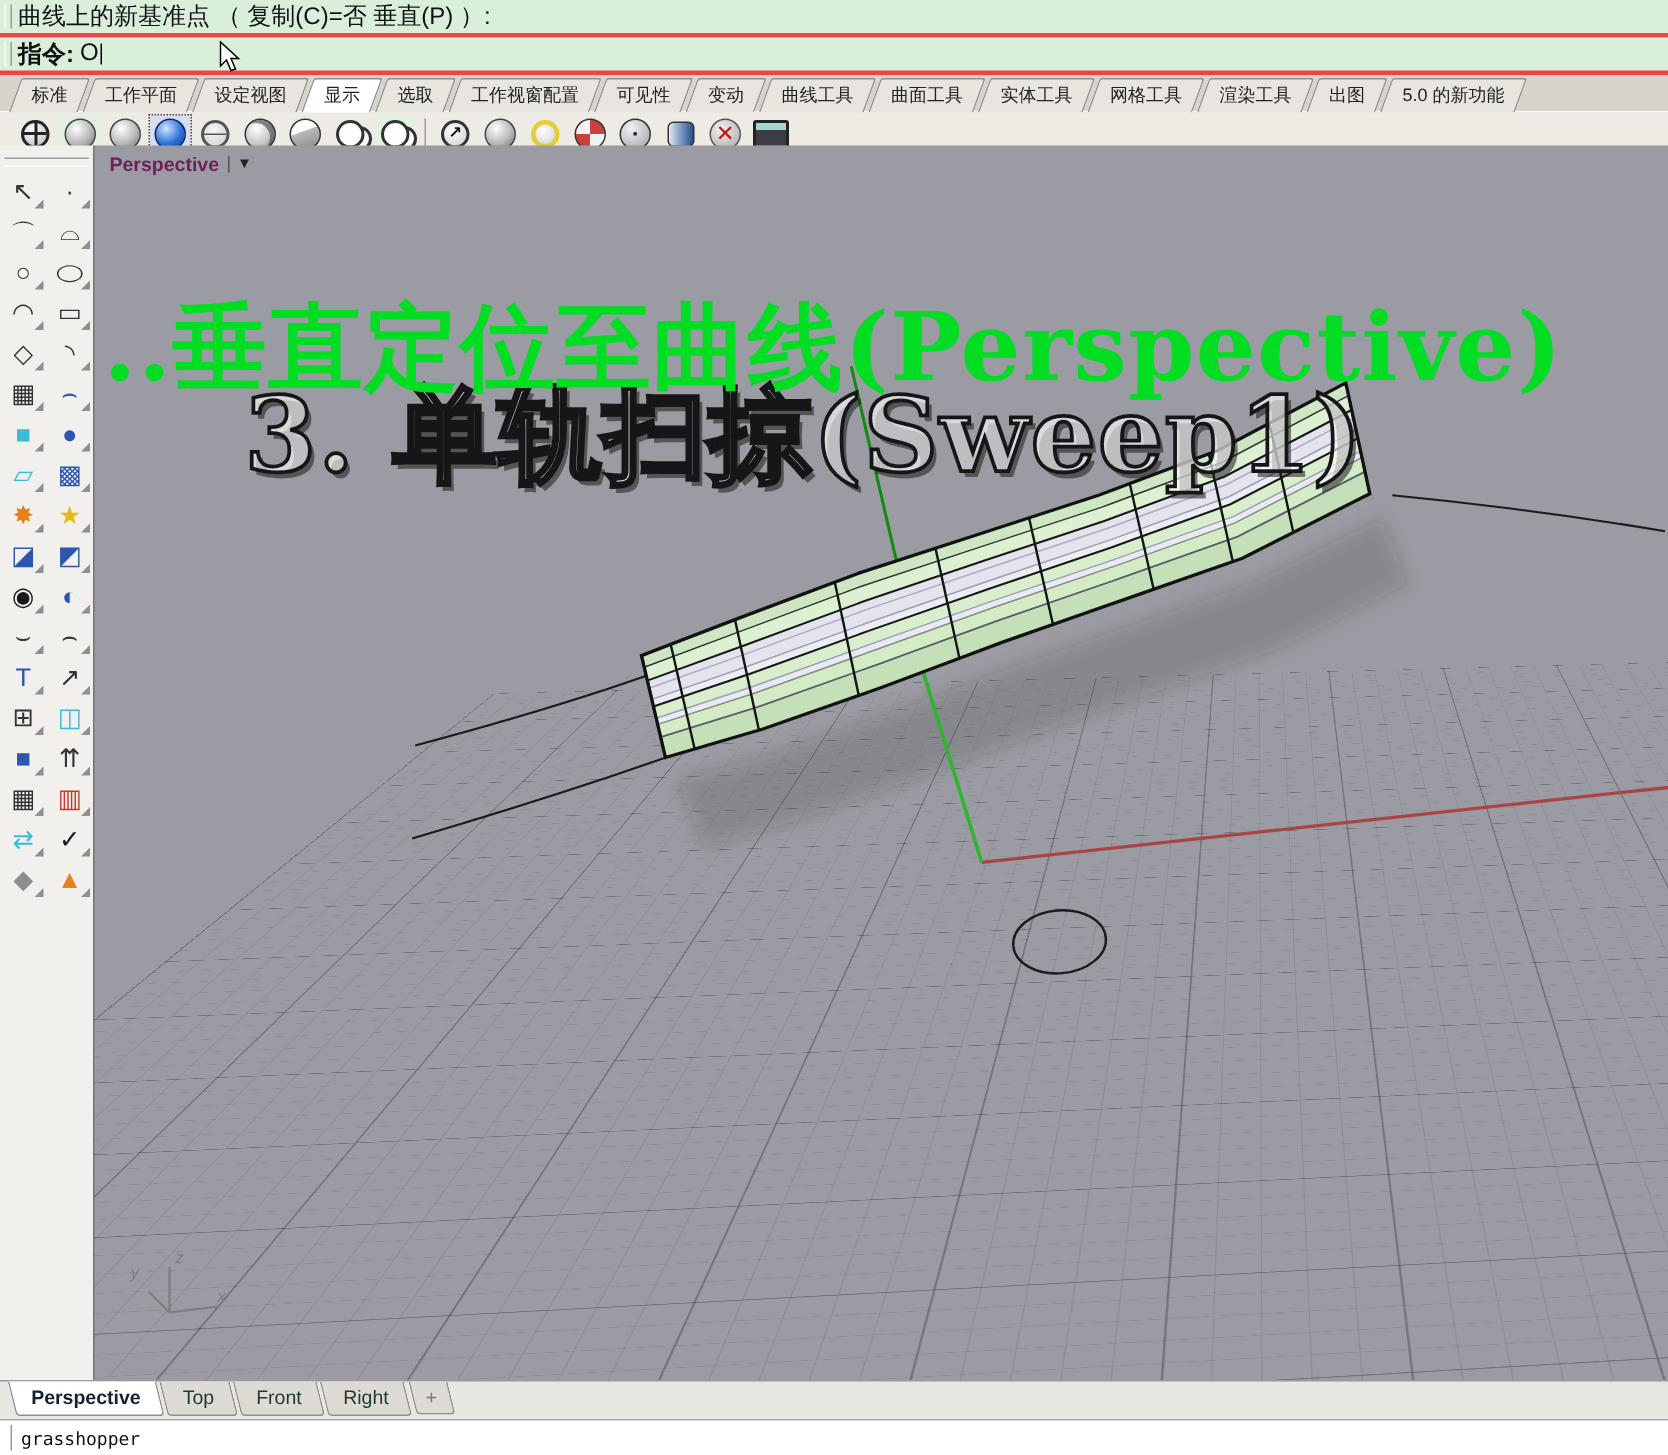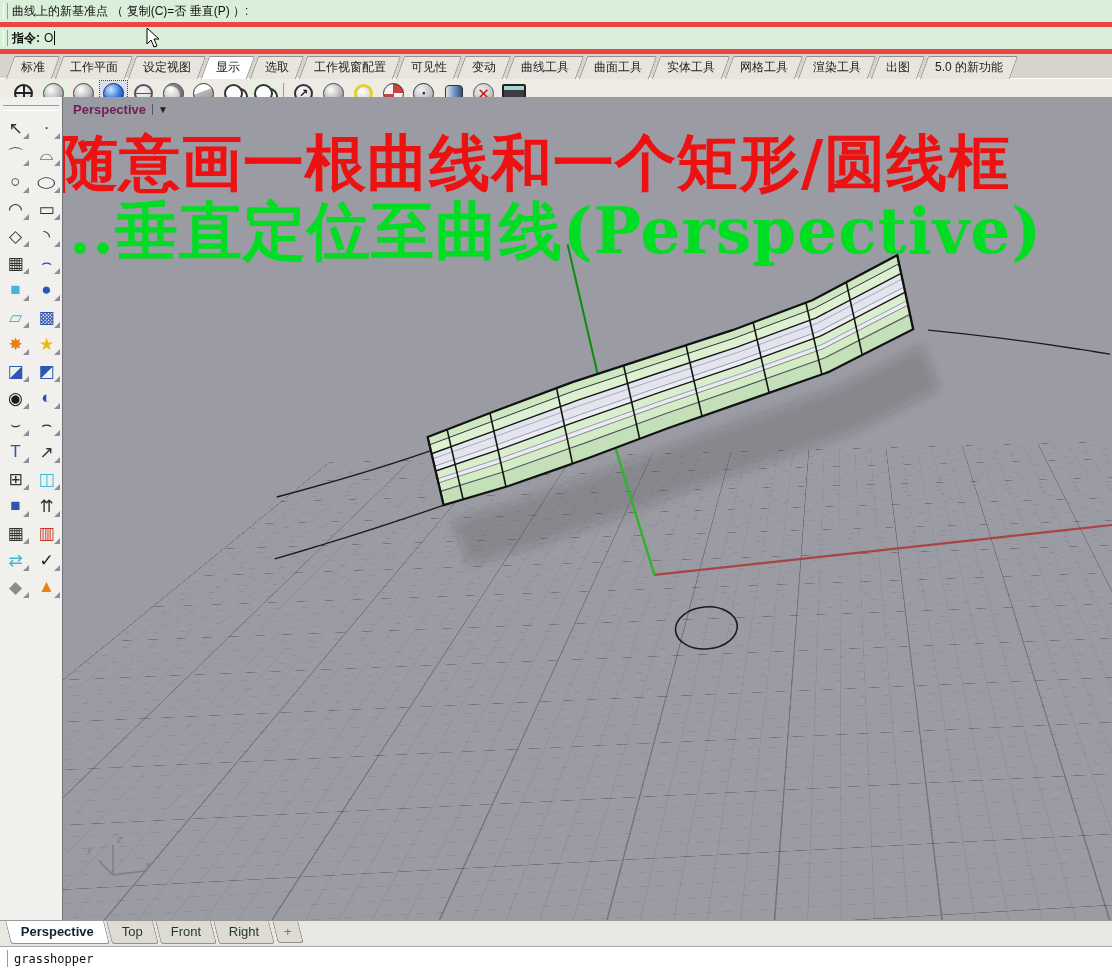--- a/index.html
+++ b/index.html
@@ -1,19 +1,19 @@
 <!DOCTYPE html>
 <html><head>
 <meta charset="utf-8">
 <style>
   html,body{margin:0;padding:0;width:1112px;height:970px;overflow:hidden;
     font-family:"Liberation Sans","DejaVu Sans",sans-serif;background:#d4d0c8;position:relative;}
   
-  .cmdrow{position:relative;background:#d9efd9;border-bottom:5px solid #ef4444;height:22px;
-    font-size:12px;color:#111;display:flex;align-items:center;padding-left:12px;}
+  .cmdrow{position:relative;background:#d9efd9;border-bottom:3px solid #ef4444;height:22px;
+    font-size:16px;color:#111;display:flex;align-items:center;padding-left:12px;}
   .vgrip{position:absolute;left:3px;top:3px;bottom:3px;width:3px;
     border-left:1px solid #fff;border-right:1px solid #9a9a9a;}
   .prompt-label{font-weight:bold;margin-right:4px;}
   .caret{display:inline-block;width:1px;height:14px;background:#000;margin-left:1px;vertical-align:-2px;}
   
   #menu-row{height:22px;background:#d7d4cc;border-bottom:1px solid #fff;padding:2px 0 0 10px;white-space:nowrap;}
   .mtab{display:inline-block;position:relative;margin-right:3px;padding:2px 10px 3px 10px;
     background:#e8e5de;border:1px solid #8f8f8f;border-bottom:none;transform:skewX(-20deg);
     font-size:12px;color:#222;border-radius:2px 2px 0 0;}
   .mtab-in{display:inline-block;transform:skewX(20deg);}
@@ -365,22 +365,22 @@
       <line x1="835" y1="158" x2="851" y2="232" stroke="#141414" stroke-width="1.6"></line>
       <polygon points="365.0,340.0 430.0,315.0 510.0,285.0 590.0,259.0 670.0,233.0 750.0,203.0 835.0,158.0 851.0,232.0 766.0,275.0 686.0,303.0 606.0,331.0 526.0,361.0 446.0,389.0 381.0,408.0" fill="none" stroke="#121212" stroke-width="2.2"></polygon>
       <path d="M866,233 C928,239 988,247 1048,257" fill="none" stroke="#1a1a1a" stroke-width="1.4"></path>
     </svg>
 
   <div id="vp-label-bar">
     <span id="vp-label">Perspective</span>
     <span id="vp-label-arrow">▼</span>
   </div>
 
-  <div class="annot" id="annot1" style="color: rgb(238, 17, 17);">随意画一根曲线和一个矩形/圆线框</div>
   <div class="annot" id="annot2" style="color: rgb(0, 221, 34);"><span>..</span><span>垂直定位至曲线(Perspective)</span></div>
+  <div class="annot" id="annot3">3. 单轨扫掠(Sweep1)</div>
 
   <div id="axis-triad">
     <svg width="64" height="56">
       <line x1="24" y1="40" x2="24" y2="10" stroke="#7d7d85" stroke-width="1.5"></line>
       <line x1="24" y1="40" x2="56" y2="36" stroke="#7d7d85" stroke-width="1.5"></line>
       <line x1="24" y1="40" x2="10" y2="26" stroke="#7d7d85" stroke-width="1.5"></line>
     </svg>
     <span style="position:absolute;left:28px;top:-2px;">z</span>
     <span style="position:absolute;left:-2px;top:8px;">y</span>
     <span style="position:absolute;left:56px;top:24px;">x</span>

